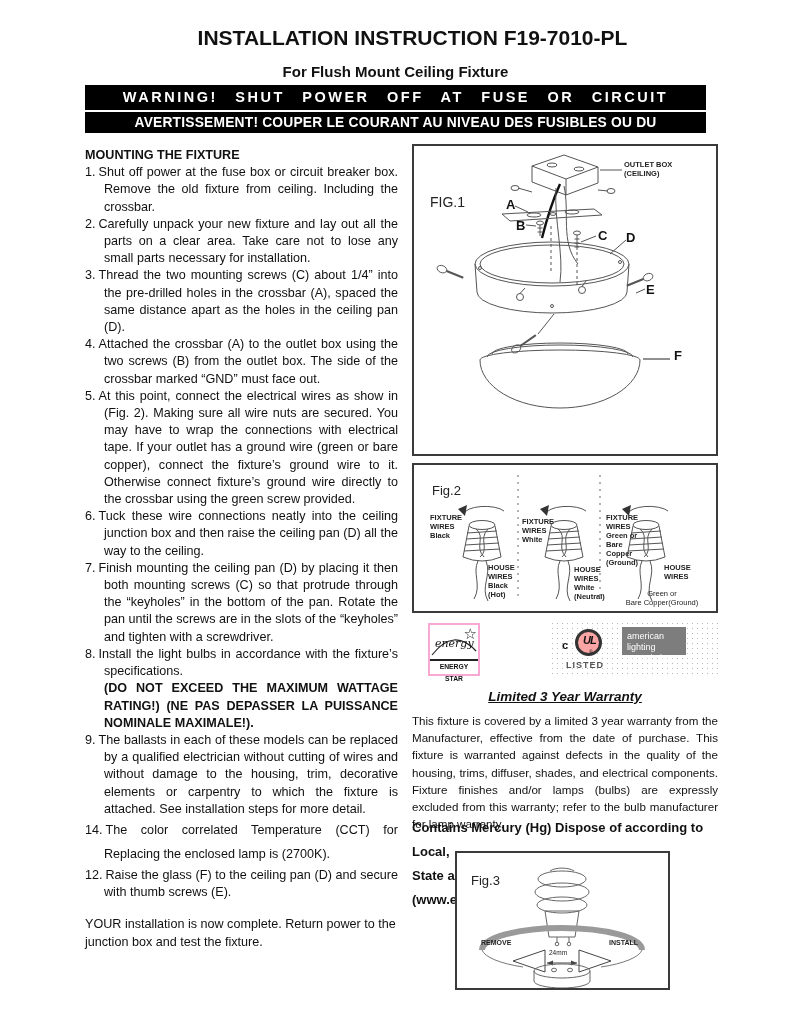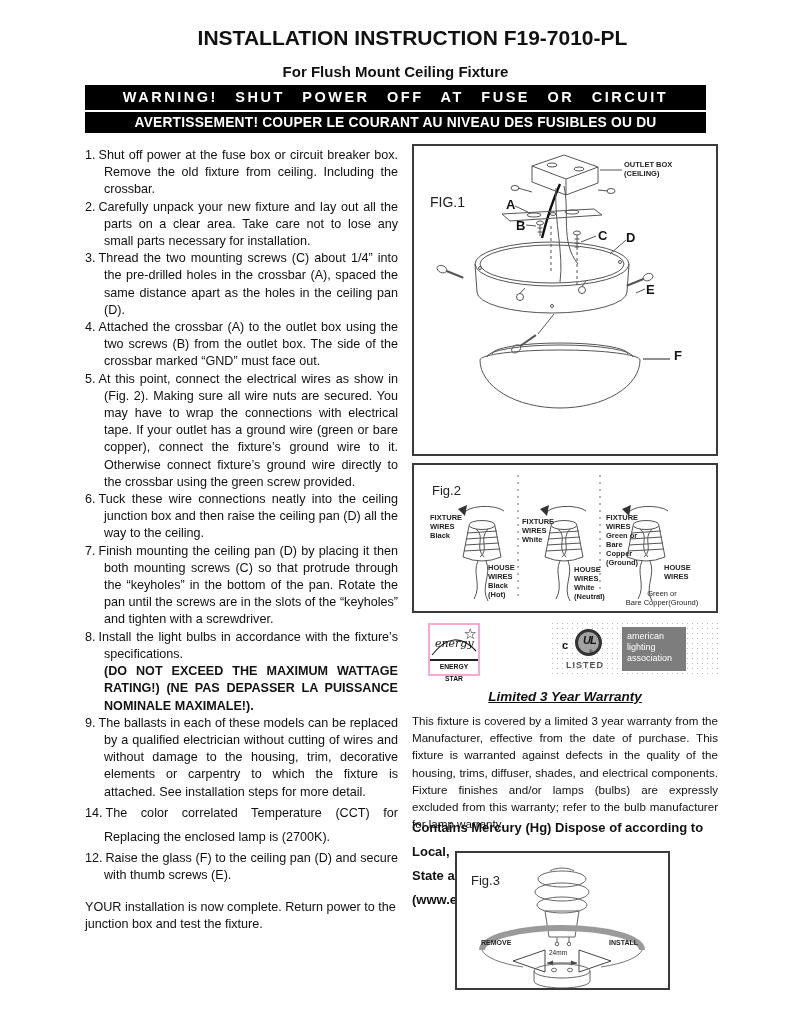--- a/index.html
+++ b/index.html
@@ -70,29 +70,29 @@
           background-size:5px 5px; }
   .energystar { position:absolute; left:16px; top:2px; width:52px; height:53px;
                 border:2px solid #f9a8d4; background:#fff; }
   .es-top { position:relative; height:36px; border-bottom:2px solid #222; overflow:hidden; }
   .es-script { position:absolute; left:5px; top:12px;
                font-family:"DejaVu Serif", serif; font-style:italic; font-size:11px; }
   .es-star { position:absolute; right:1px; top:0px; font-size:15px; }
   .es-caption { font-size:6.8px; text-align:center; line-height:12px; font-weight:bold; }
   .ulmark { position:absolute; left:146px; top:8px; width:66px; height:46px; }
   .ul-circle { position:absolute; left:17px; top:0; width:27px; height:27px;
-               border:3px solid #333; border-radius:50%; background:#a3a3a3; }
+               border:3px solid #333; border-radius:50%; background:#fca5a5; }
   .ul-text { position:absolute; left:5px; top:2px; font-weight:bold; font-size:11px;
              font-style:italic; letter-spacing:-1px; }
   .ul-r { position:absolute; left:11px; top:17px; font-size:5px; }
   .ul-c  { position:absolute; left:4px;  top:10px; font-weight:bold; font-size:11px; }
   .ul-us { position:absolute; left:47px; top:11px; font-weight:normal; font-size:10px;margin-left:29px; }
   .ul-listed { position:absolute; left:8px; top:31px; font-weight:bold; font-size:9px;
                letter-spacing:1px; color:#555; }
-  .alabox { position:absolute; left:210px; top:6px; width:64px; height:44px;
+  .alabox { position:absolute; left:210px; top:6px; width:64px; height:28px;
             background:#7d7d7d; color:#fff; font-size:9px; line-height:11px;
             padding:4px 0 0 5px; white-space:pre-line; }
   
   .warranty-h { position:absolute; left:0; top:545px; width:306px; text-align:center;
                 font-size:13.5px; font-weight:bold; text-decoration:underline;font-style:italic; }
   .warranty-p { position:absolute; left:0; top:568px; width:306px;
                 font-size:11.6px; line-height:17.2px; text-align:justify; }
   .mercury { position:absolute; left:0; top:672px; width:306px;
              font-size:13px; font-weight:bold; line-height:24px; }
   svg { display:block; }
@@ -103,20 +103,21 @@
 <body>
 
 <div class="page">
 
   <div class="title">INSTALLATION INSTRUCTION F19-7010-PL</div>
   <div class="subtitle">For Flush Mount Ceiling Fixture</div>
   <div class="banner banner1">WARNING! SHUT POWER OFF AT FUSE OR CIRCUIT BREAKER .</div>
   <div class="banner banner2">AVERTISSEMENT! COUPER LE COURANT AU NIVEAU DES FUSIBLES OU DU DISJONCTEUR.</div>
 
   <div class="leftcol">
+    <div class="lc-heading">MOUNTING THE FIXTURE</div>
     <div class="step"><span class="num">1.</span><span>Shut off power at the fuse box or circuit breaker box. Remove the old fixture from ceiling. Including the crossbar.</span></div>
     <div class="step"><span class="num">2.</span><span>Carefully unpack your new fixture and lay out all the parts on a clear area. Take care not to lose any small parts necessary for installation.</span></div>
     <div class="step"><span class="num">3.</span><span>Thread the two mounting screws (C) about 1/4” into the pre-drilled holes in the crossbar (A), spaced the same distance apart as the holes in the ceiling pan (D).</span></div>
     <div class="step"><span class="num">4.</span><span>Attached the crossbar (A) to the outlet box using the two screws (B) from the outlet box. The side of the crossbar marked “GND” must face out.</span></div>
     <div class="step"><span class="num">5.</span><span>At this point, connect the electrical wires as show in (Fig. 2). Making sure all wire nuts are secured. You may have to wrap the connections with electrical tape. If your outlet has a ground wire (green or bare copper), connect the fixture’s ground wire to it. Otherwise connect fixture’s ground wire directly to the crossbar using the green screw provided.</span></div>
     <div class="step"><span class="num">6.</span><span>Tuck these wire connections neatly into the ceiling junction box and then raise the ceiling pan (D) all the way to the ceiling.</span></div>
     <div class="step"><span class="num">7.</span><span>Finish mounting the ceiling pan (D) by placing it then both mounting screws (C) so that protrude through the “keyholes” in the bottom of the pan. Rotate the pan until the screws are in the slots of the “keyholes” and tighten with a screwdriver.</span></div>
     <div class="step">
       <span class="num">8.</span><span>Install the light bulbs in accordance with the fixture’s specifications.</span>
       <div class="bold-note">(DO NOT EXCEED THE MAXIMUM WATTAGE RATING!) (NE PAS DEPASSER LA PUISSANCE NOMINALE MAXIMALE!).</div>

